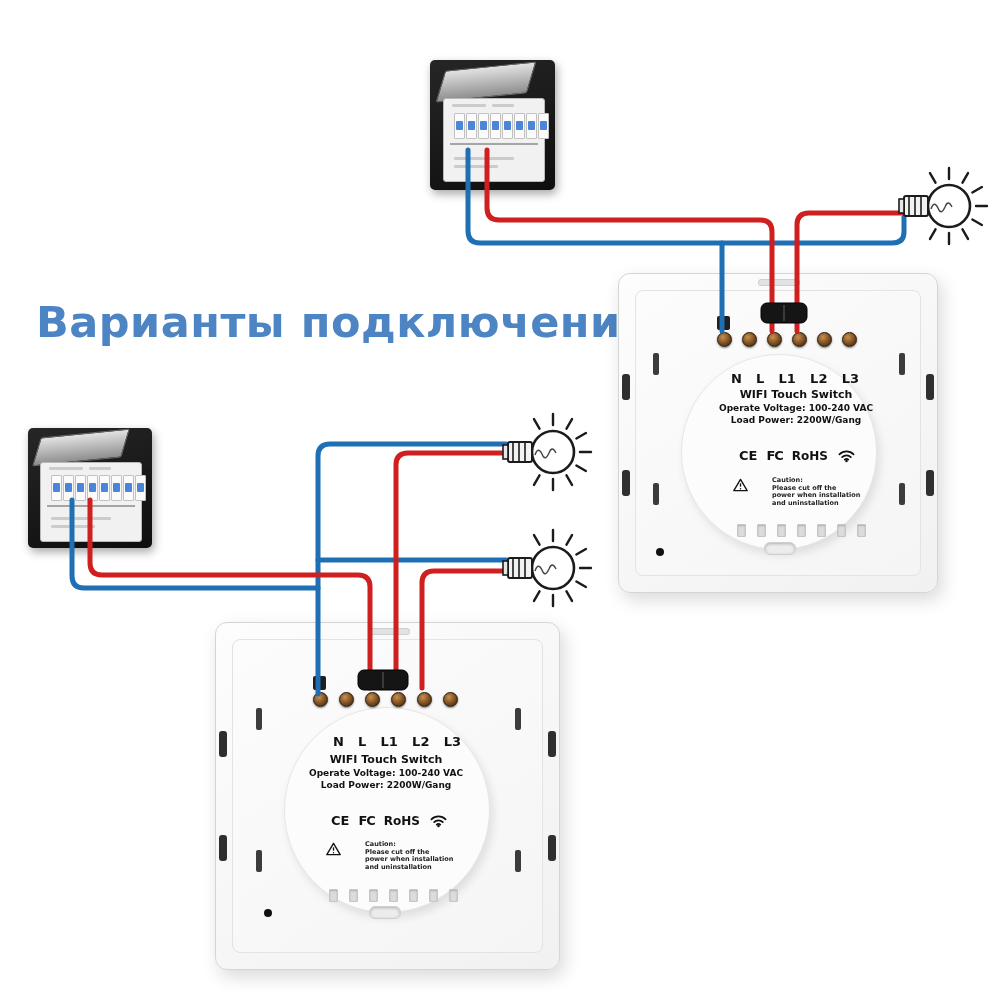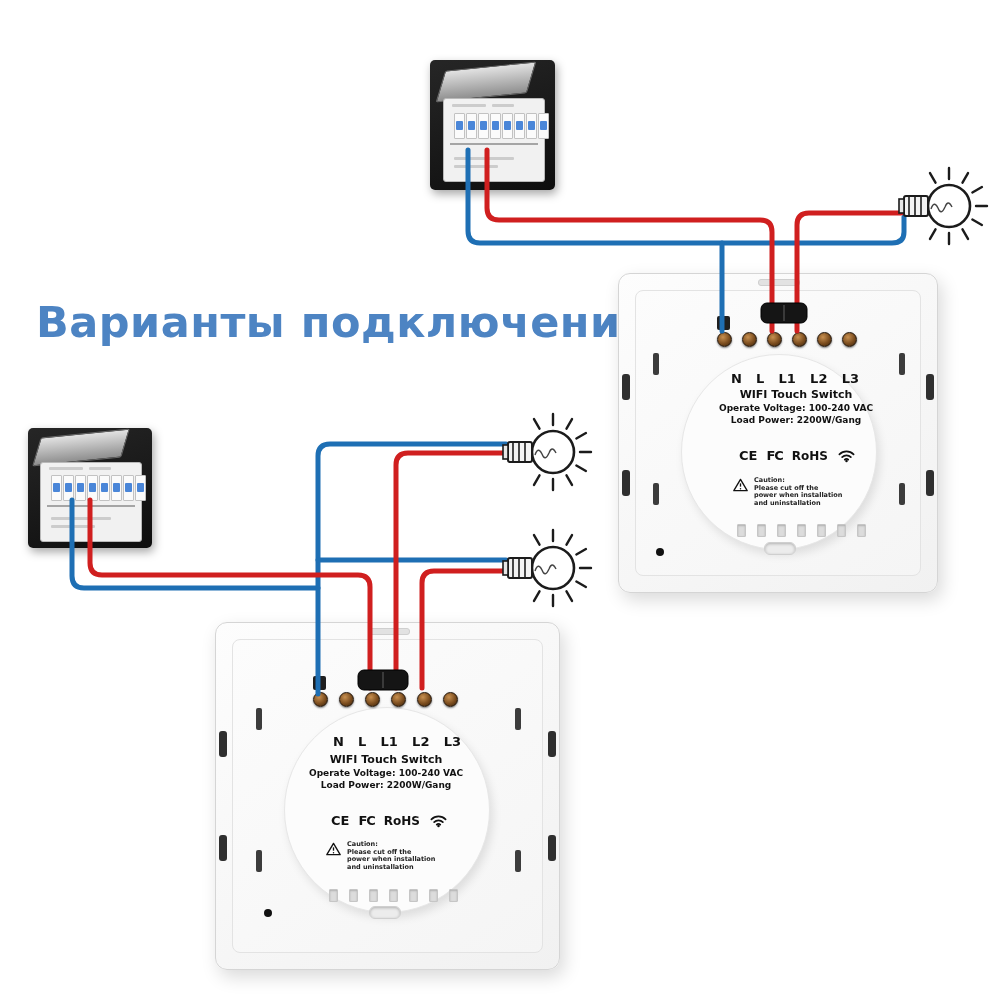--- a/index.html
+++ b/index.html
@@ -24,21 +24,21 @@
   .clamp{position:absolute;width:13px;height:14px;background:#1f1f1f;border-radius:2px;}
   .term-row{position:absolute;display:flex;justify-content:space-between;
             font-weight:bold;font-size:13px;color:#111;}
   .spec-block{position:absolute;text-align:center;color:#111;}
   .spec-name{font-size:11px;font-weight:bold;}
   .spec-line{font-size:9px;font-weight:bold;margin-top:2px;white-space:nowrap;}
   .certs-row{position:absolute;display:flex;align-items:center;gap:9px;font-weight:bold;color:#111;}
   .cert-ce{font-size:13px;}
   .cert-fcc{font-size:13px;letter-spacing:-1px;}
   .cert-rohs{font-size:12px;}
-  .caution-row{position:absolute;display:flex;gap:6px;align-items:flex-start;}
+  .caution-row{position:absolute;display:flex;gap:24px;align-items:flex-start;}
   .caution-text{font-size:6.5px;line-height:7.5px;color:#222;font-weight:bold;}
   .vent-row{position:absolute;display:flex;gap:11px;}
   .vent{width:7px;height:11px;background:#dcdcdc;border:1px solid #c6c6c6;border-radius:1px;
         box-shadow:inset 0 1px 2px rgba(0,0,0,.2);}
   .oval-slot{position:absolute;border-radius:6px;background:#ececec;border:1px solid #cfcfcf;
              box-shadow:inset 0 1px 3px rgba(0,0,0,.25);}
   .panel-dot{position:absolute;width:8px;height:8px;border-radius:50%;background:#111;}
   .side-tab{position:absolute;width:8px;height:26px;background:#2f2f2f;border-radius:3px;}
   .corner-slot{position:absolute;width:6px;height:22px;background:#3c3c3c;border-radius:2px;}
   .top-slot{position:absolute;height:5px;background:#e2e2e2;border:1px solid #cfcfcf;border-radius:3px;}

